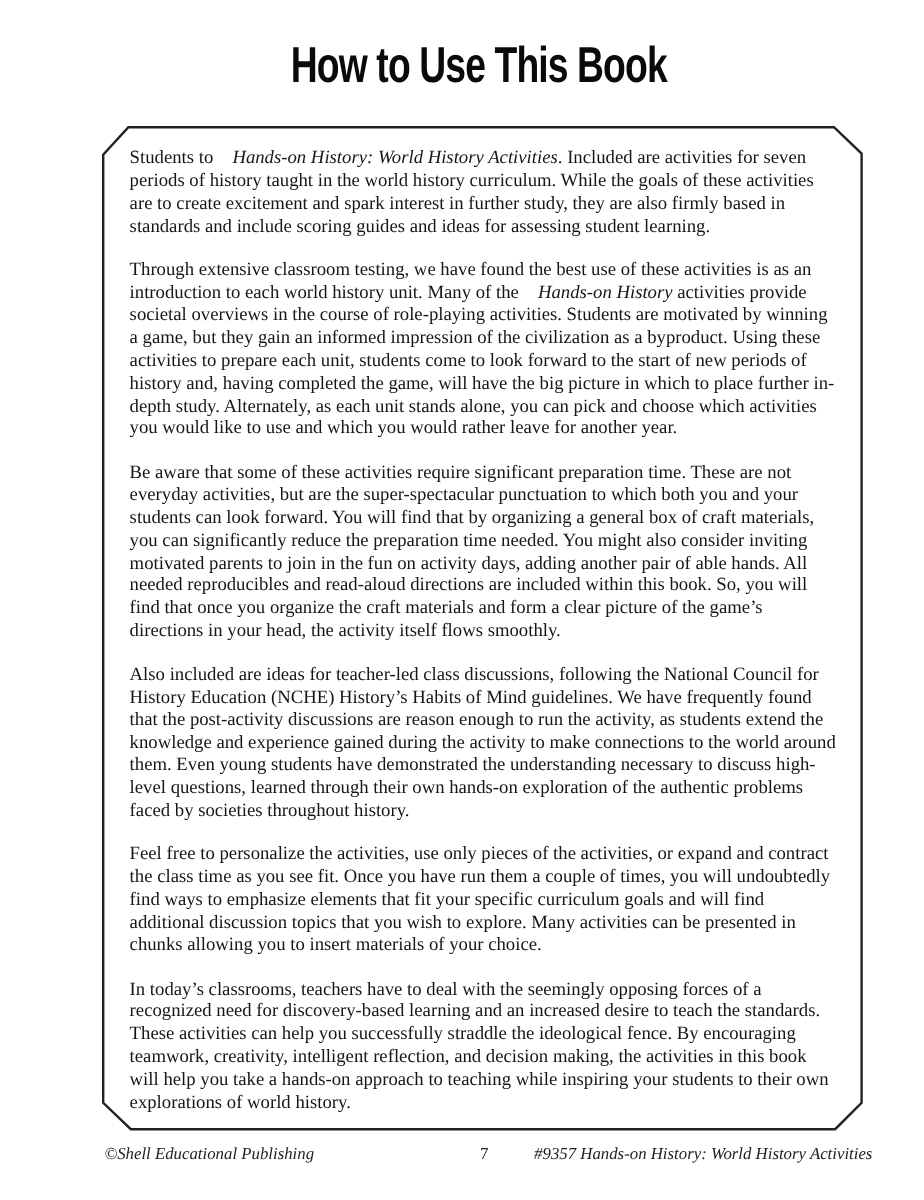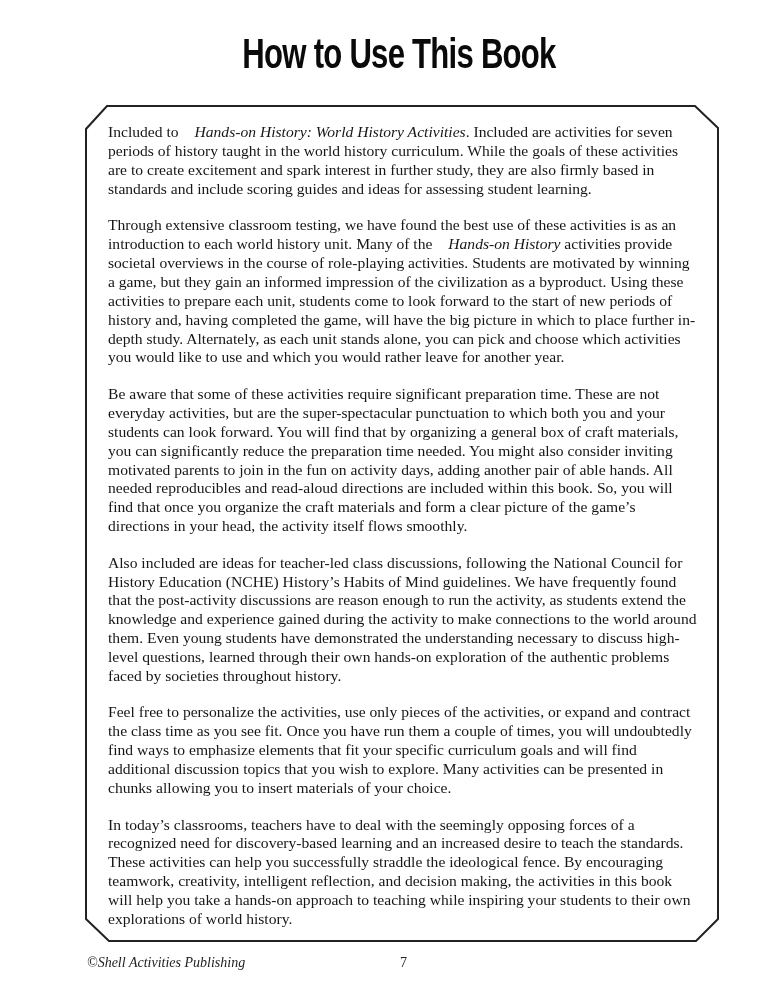--- a/index.html
+++ b/index.html
@@ -86,24 +86,25 @@
 </head>
 <body>
 
 <h1 class="page-title">How to Use This Book</h1>
 
 <svg class="frame" viewBox="0 0 770 1000" width="770" height="1000">
   <polygon points="107,106 695,106 718,128 718,919 696,941 109,941 86,919 86,129" fill="none" stroke="#222222" stroke-width="2"></polygon>
 </svg>
 
 <div class="content">
-  <p><span>Included to </span><em>Hands-on History: World History Activities</em><span>.  Included are activities for seven periods of history taught in the world history curriculum.  While the goals of these activities are to create excitement and spark interest in further study, they are also firmly based in standards and include scoring guides and ideas for assessing student learning.</span></p>
+  <p><span>Students to </span><em>Hands-on History: World History Activities</em><span>.  Included are activities for seven periods of history taught in the world history curriculum.  While the goals of these activities are to create excitement and spark interest in further study, they are also firmly based in standards and include scoring guides and ideas for assessing student learning.</span></p>
   <p><span>Through extensive classroom testing, we have found the best use of these activities is as an introduction to each world history unit.  Many of the </span><em>Hands-on History</em><span> activities provide societal overviews in the course of role-playing activities.  Students are motivated by winning a game, but they gain an informed impression of the civilization as a byproduct.  Using these activities to prepare each unit, students come to look forward to the start of new periods of history and, having completed the game, will have the big picture in which to place further in-depth study.  Alternately, as each unit stands alone, you can pick and choose which activities you would like to use and which you would rather leave for another year.</span></p>
   <p>Be aware that some of these activities require significant preparation time.  These are not everyday activities, but are the super-spectacular punctuation to which both you and your students can look forward.  You will find that by organizing a general box of craft materials, you can significantly reduce the preparation time needed.  You might also consider inviting motivated parents to join in the fun on activity days, adding another pair of able hands.  All needed reproducibles and read-aloud directions are included within this book.  So, you will find that once you organize the craft materials and form a clear picture of the game’s directions in your head, the activity itself flows smoothly.</p>
   <p>Also included are ideas for teacher-led class discussions, following the National Council for History Education (NCHE) History’s Habits of Mind guidelines.  We have frequently found that the post-activity discussions are reason enough to run the activity, as students extend the knowledge and experience gained during the activity to make connections to the world around them.  Even young students have demonstrated the understanding necessary to discuss high-level questions, learned through their own hands-on exploration of the authentic problems faced by societies throughout history.</p>
   <p>Feel free to personalize the activities, use only pieces of the activities, or expand and contract the class time as you see fit.  Once you have run them a couple of times, you will undoubtedly find ways to emphasize elements that fit your specific curriculum goals and will find additional discussion topics that you wish to explore.  Many activities can be presented in chunks allowing you to insert materials of your choice.</p>
   <p>In today’s classrooms, teachers have to deal with the seemingly opposing forces of a recognized need for discovery-based learning and an increased desire to teach the standards.  These activities can help you successfully straddle the ideological fence.  By encouraging teamwork, creativity, intelligent reflection, and decision making, the activities in this book will help you take a hands-on approach to teaching while inspiring your students to their own explorations of world history.</p>
 </div>
 
 <div class="footer">
-  <span class="footer-left">©Shell Activities Publishing</span>
+  <span class="footer-left">©Shell Educational Publishing</span>
   <span class="footer-page">7</span>
+  <span class="footer-right">#9357 Hands-on History: World History Activities</span>
 </div>
 
 </body></html>

